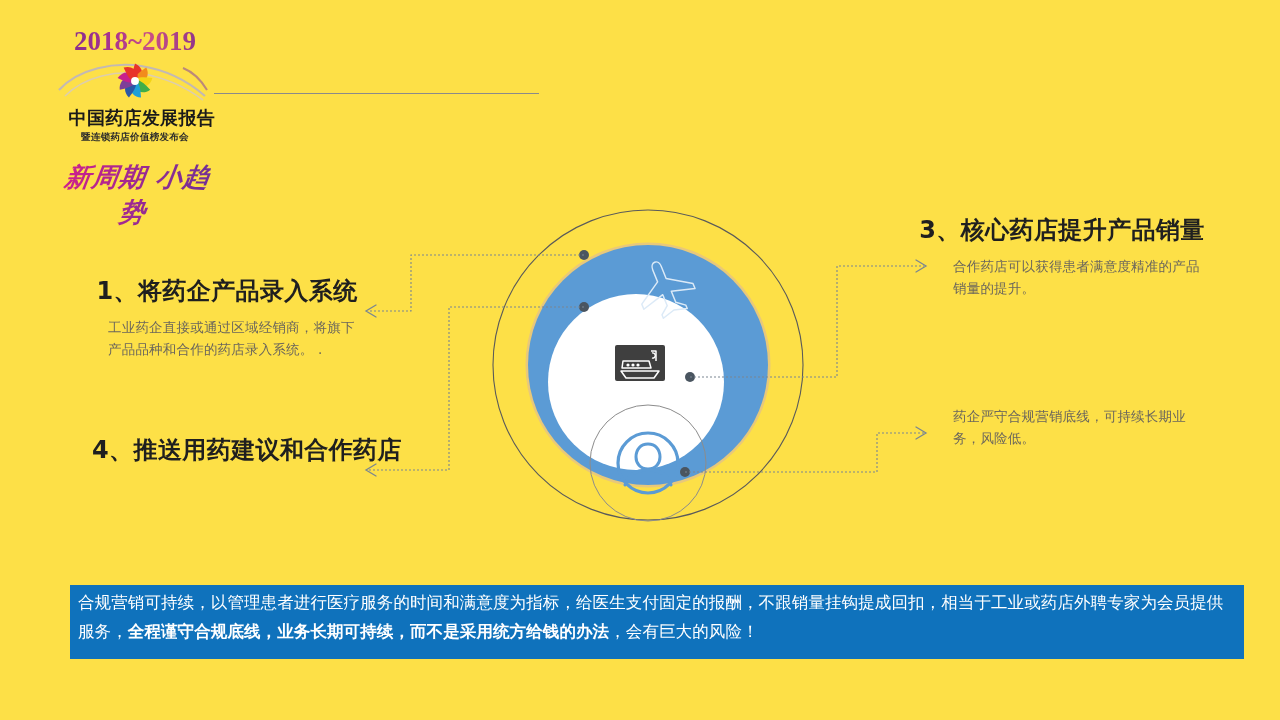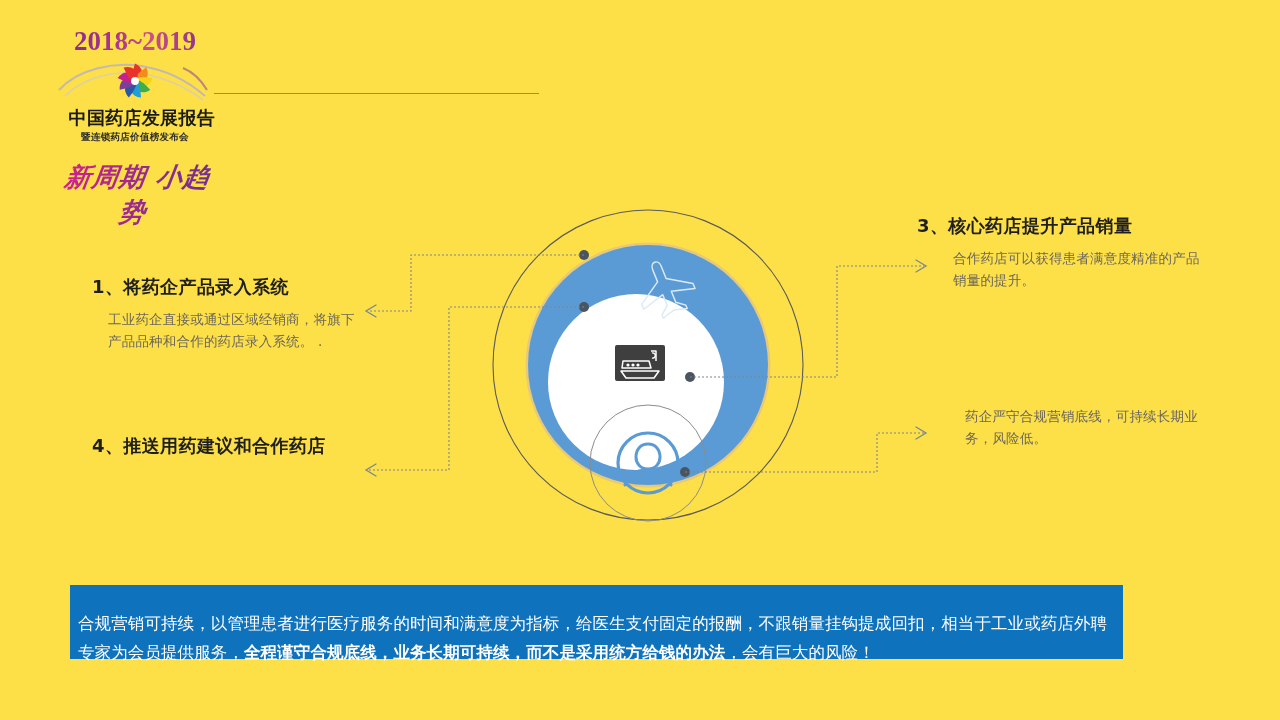--- a/index.html
+++ b/index.html
@@ -82,43 +82,43 @@
   #diagram {
     position: absolute; left: 440px; top: 190px;
     width: 420px; height: 360px;
   }
   #diagram svg { display: block; }
 
   
   .blk { position: absolute; }
   .blk-head {
     font-family: "DejaVu Sans", sans-serif;
-    font-size: 18px; font-weight: bold; color: #1f1f1f;
-    white-space: nowrap; letter-spacing: 0.4px;
+    font-size: 24px; font-weight: bold; color: #1f1f1f;
+    white-space: nowrap; letter-spacing: 0.4px; text-align: center;
   }
   .blk-head.accent { color: #1F6FB2; }
   .blk-body {
     margin-top: 9px; margin-left: 16px;
     font-family: "DejaVu Sans", sans-serif;
     font-size: 13.5px; color: #6b665c; line-height: 22px;
     letter-spacing: 0.2px;
   }
   #blk1 { left: 92px; top: 275px; width: 270px; }
   #blk2 { left: 92px; top: 434px; width: 270px; }
   #blk3 { left: 917px; top: 214px; width: 290px; }
   #blk3 .blk-body { margin-left: 36px; }
   #blk4 { left: 917px; top: 396px; width: 290px; }
-  #blk4 .blk-body { margin-left: 48px; }
+  #blk4 .blk-body { margin-left: 36px; }
 
   
   #banner {
     position: absolute; left: 70px; top: 585px;
-    width: 1053px; height: 74px;
+    width: 1174px; height: 74px;
     background: #0F72BC;
-    padding: 24px 6px 8px 8px;
+    padding: 3px 6px 8px 8px;
   }
   #banner p {
     font-family: "DejaVu Sans", sans-serif;
     font-size: 16.5px; color: #ffffff; line-height: 29px;
     letter-spacing: 0.1px;
   }
   #banner b { font-weight: bold; }
 </style>
 </head>
 <body>

